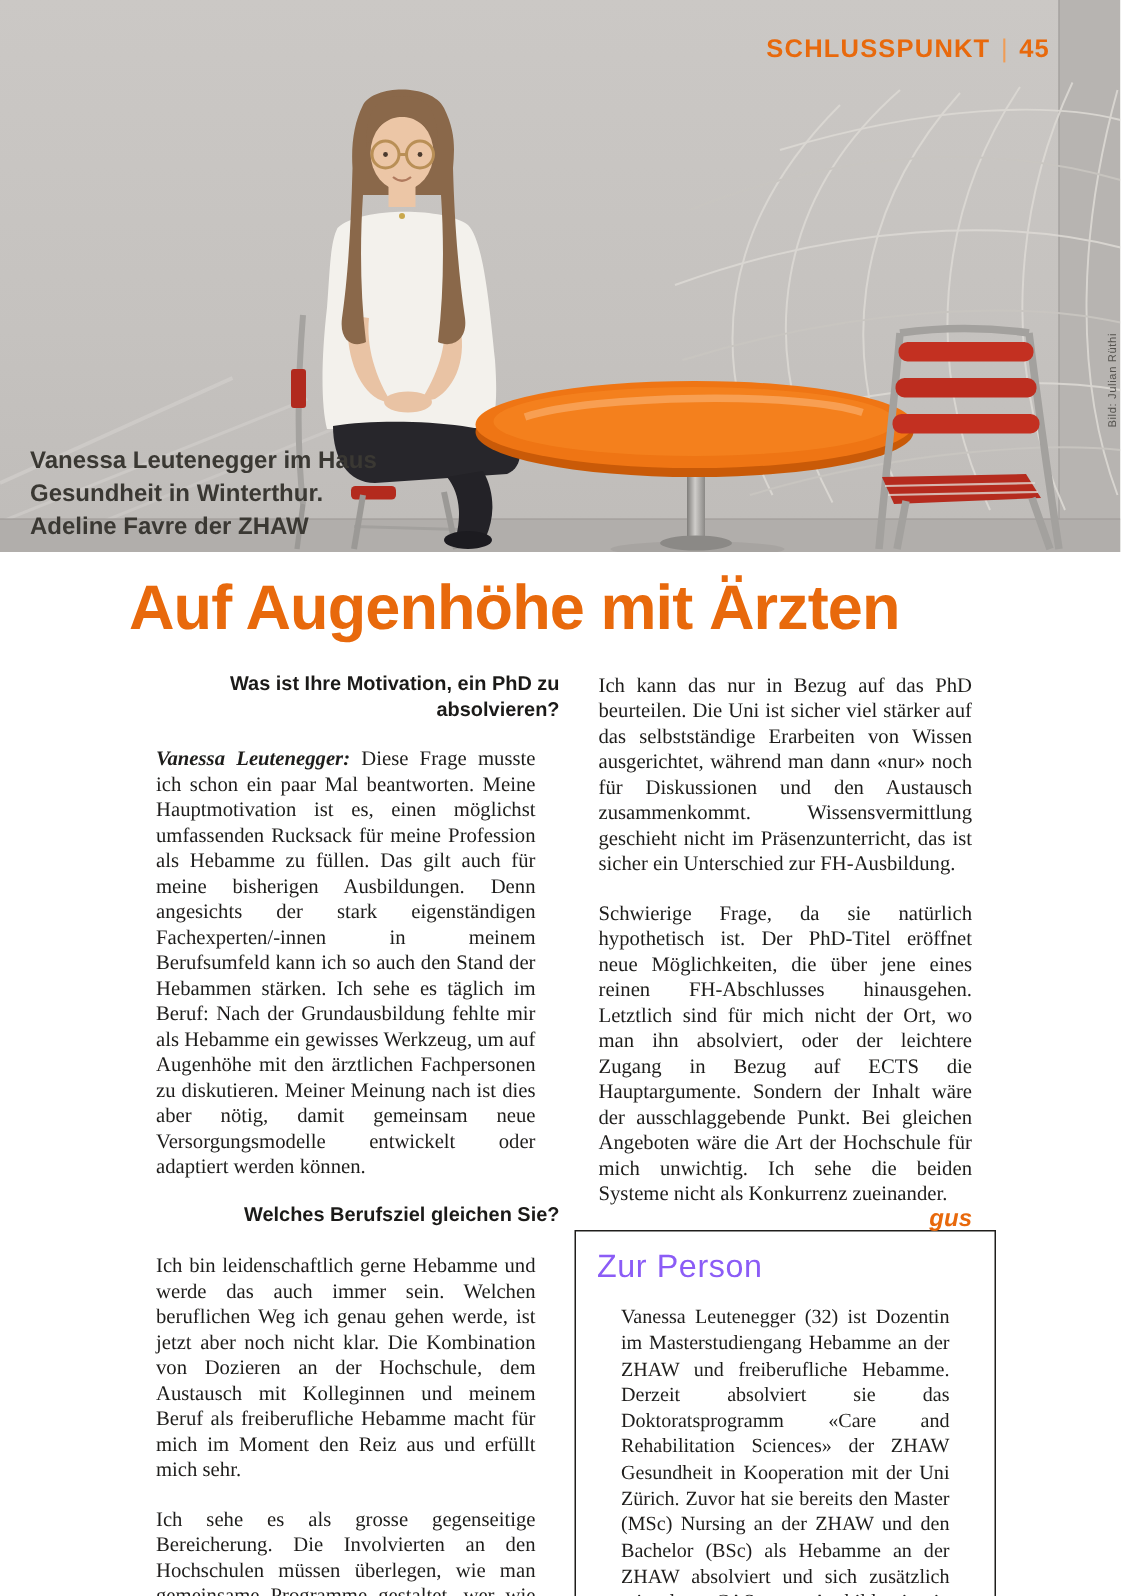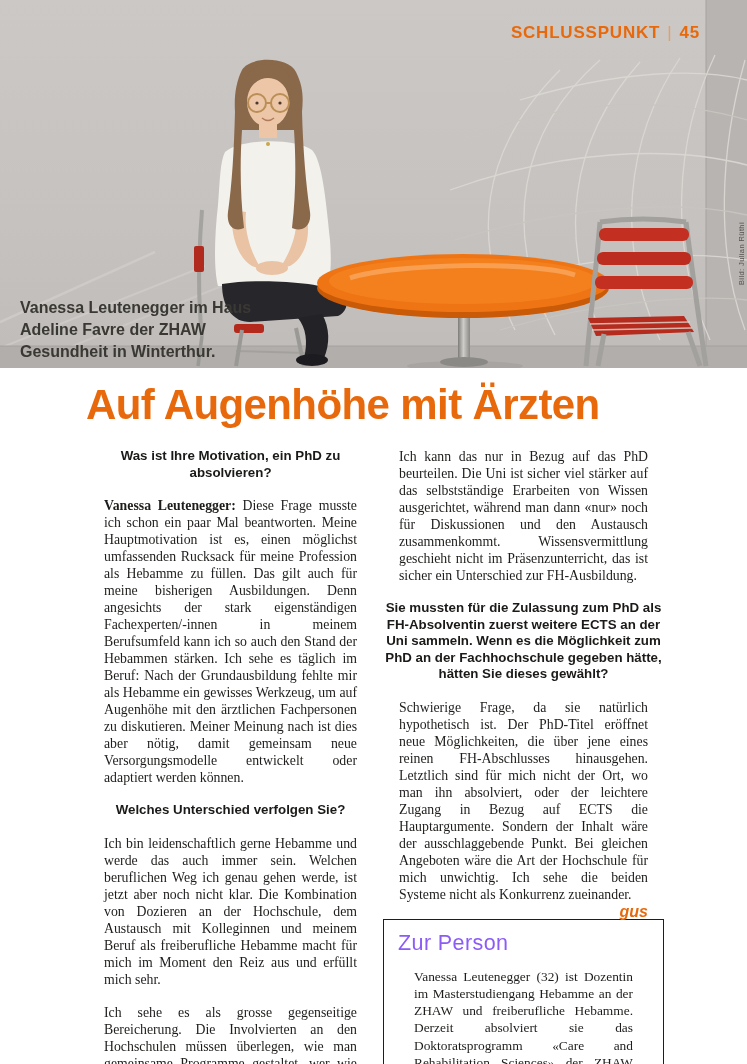--- a/index.html
+++ b/index.html
@@ -16,24 +16,24 @@
   .credit{position:absolute;right:1px;top:222px;writing-mode:vertical-rl;transform:rotate(180deg);
           font-family:"Liberation Sans",sans-serif;font-size:7.5px;color:#55534f;letter-spacing:0.4px;}
   
   .headline{position:absolute;left:86px;top:381px;margin:0;font-family:"Liberation Sans",sans-serif;
             font-size:42px;font-weight:700;letter-spacing:-0.6px;color:#e8690c;white-space:nowrap;text-align:right;}
   
   .col{position:absolute;top:448px;text-align:justify;font-size:13.8px;line-height:17px;}
   .col-left{left:88px;width:285px;}
   .col-right{left:383px;width:281px;}
   .q{font-family:"Liberation Sans",sans-serif;font-size:13.3px;line-height:16.5px;
-     font-weight:700;color:#1b1a18;margin:11px 0 3px;text-align:center;}
+     font-weight:700;color:#1b1a18;margin:11px 0 3px;text-align:right;}
   .col > :first-child{margin-top:0;}
   p.body{margin:16px;}
-  .speaker{font-weight:700;}
+  .speaker{font-weight:700;font-style:italic;}
   .sign{float:right;font-family:"Liberation Sans",sans-serif;font-style:italic;font-weight:700;
         color:#e8690c;font-size:16px;line-height:17px;}
   
   .person-box{margin-top:15px;border:1.5px solid #1f1e1c;padding:15px 14px 16px;background:#fff;}
   .box-title{font-family:"Liberation Sans",sans-serif;font-size:21.5px;font-weight:400;
              color:#8b5cf6;letter-spacing:0.4px;margin:0 0 13px;}
   .box-body{font-size:13.4px;line-height:17.3px;}
 </style>
 </head>
 <body>
@@ -137,41 +137,40 @@
         <line x1="688" y1="332" x2="700" y2="366" stroke="#a3a19e" stroke-width="5"></line>
       </g>
     </svg>
 
     <div class="kicker">
       <span>SCHLUSSPUNKT</span><span class="kdiv">|</span><span>45</span>
     </div>
 
     <div class="caption">
       <div>Vanessa Leutenegger im Haus</div>
+      <div>Gesundheit in Winterthur.</div>
       <div>Adeline Favre der ZHAW</div>
-      <div>Gesundheit in Winterthur.</div>
     </div>
 
     <div class="credit">Bild: Julian Rüthi</div>
   </div>
 
   <h1 class="headline">Auf Augenhöhe mit Ärzten</h1>
 
   <div class="col col-left">
     <p class="q">Was ist Ihre Motivation, ein PhD zu absolvieren?</p>
     <p class="body"><span class="speaker">Vanessa Leutenegger:</span><span> Diese Frage musste ich schon ein paar Mal beantworten. Meine Hauptmotivation ist es, einen möglichst umfassenden Rucksack für meine Profession als Hebamme zu füllen. Das gilt auch für meine bisherigen Ausbildungen. Denn angesichts der stark eigenständigen Fachexperten/-innen in meinem Berufsumfeld kann ich so auch den Stand der Hebammen stärken. Ich sehe es täglich im Beruf: Nach der Grundausbildung fehlte mir als Hebamme ein gewisses Werkzeug, um auf Augenhöhe mit den ärztlichen Fachpersonen zu diskutieren. Meiner Meinung nach ist dies aber nötig, damit gemeinsam neue Versorgungsmodelle entwickelt oder adaptiert werden können.</span></p>
-    <p class="q">Welches Unterschied verfolgen Sie?</p>
+    <p class="q">Welches Berufsziel gleichen Sie?</p>
     <p class="body">Ich bin leidenschaftlich gerne Hebamme und werde das auch immer sein. Welchen beruflichen Weg ich genau gehen werde, ist jetzt aber noch nicht klar. Die Kombination von Dozieren an der Hochschule, dem Austausch mit Kolleginnen und meinem Beruf als freiberufliche Hebamme macht für mich im Moment den Reiz aus und erfüllt mich sehr.</p>
     <p class="body">Ich sehe es als grosse gegenseitige Bereicherung. Die Involvierten an den Hochschulen müssen überlegen, wie man gemeinsame Programme gestaltet, wer wie wovon profitieren kann. Das öffnet die Augen für das Gegenüber. So können nicht nur wir Doktorierende von zwei verschiedenen Welten profitieren, sondern auch die Institute. Dies natürlich ganz abgesehen davon, dass solche Modelle es erst ermöglichen, dass ich als Hebamme ein Doktorat absolvieren kann.</p>
 
   </div>
 
   <div class="col col-right">
     <p class="body">Ich kann das nur in Bezug auf das PhD beurteilen. Die Uni ist sicher viel stärker auf das selbstständige Erarbeiten von Wissen ausgerichtet, während man dann «nur» noch für Diskussionen und den Austausch zusammenkommt. Wissensvermittlung geschieht nicht im Präsenzunterricht, das ist sicher ein Unterschied zur FH-Ausbildung.</p>
-    <p class="q">Sie mussten für die Zulassung zum PhD als FH-Absolventin zuerst weitere ECTS an der Uni sammeln. Wenn es die Möglichkeit zum PhD an der Fachhochschule gegeben hätte, hätten Sie dieses gewählt?</p>
     <p class="body"><span>Schwierige Frage, da sie natürlich hypothetisch ist. Der PhD-Titel eröffnet neue Möglichkeiten, die über jene eines reinen FH-Abschlusses hinausgehen. Letztlich sind für mich nicht der Ort, wo man ihn absolviert, oder der leichtere Zugang in Bezug auf ECTS die Hauptargumente. Sondern der Inhalt wäre der ausschlaggebende Punkt. Bei gleichen Angeboten wäre die Art der Hochschule für mich unwichtig. Ich sehe die beiden Systeme nicht als Konkurrenz zueinander.</span> <span class="sign">gus</span></p>
 
     <div class="person-box">
       <div class="box-title">Zur Person</div>
       <p class="body box-body">Vanessa Leutenegger (32) ist Dozentin im Masterstudiengang Hebamme an der ZHAW und freiberufliche Hebamme. Derzeit absolviert sie das Doktoratsprogramm «Care and Rehabilitation Sciences» der ZHAW Gesundheit in Kooperation mit der Uni Zürich. Zuvor hat sie bereits den Master (MSc) Nursing an der ZHAW und den Bachelor (BSc) als Hebamme an der ZHAW absolviert und sich zusätzlich mit dem CAS zur Ausbildnerin in Organisationen SVEB II am Institut für Angewandte Psychologie Zürich weitergebildet.</p>
     </div>
   </div>
 
 </div>
 

